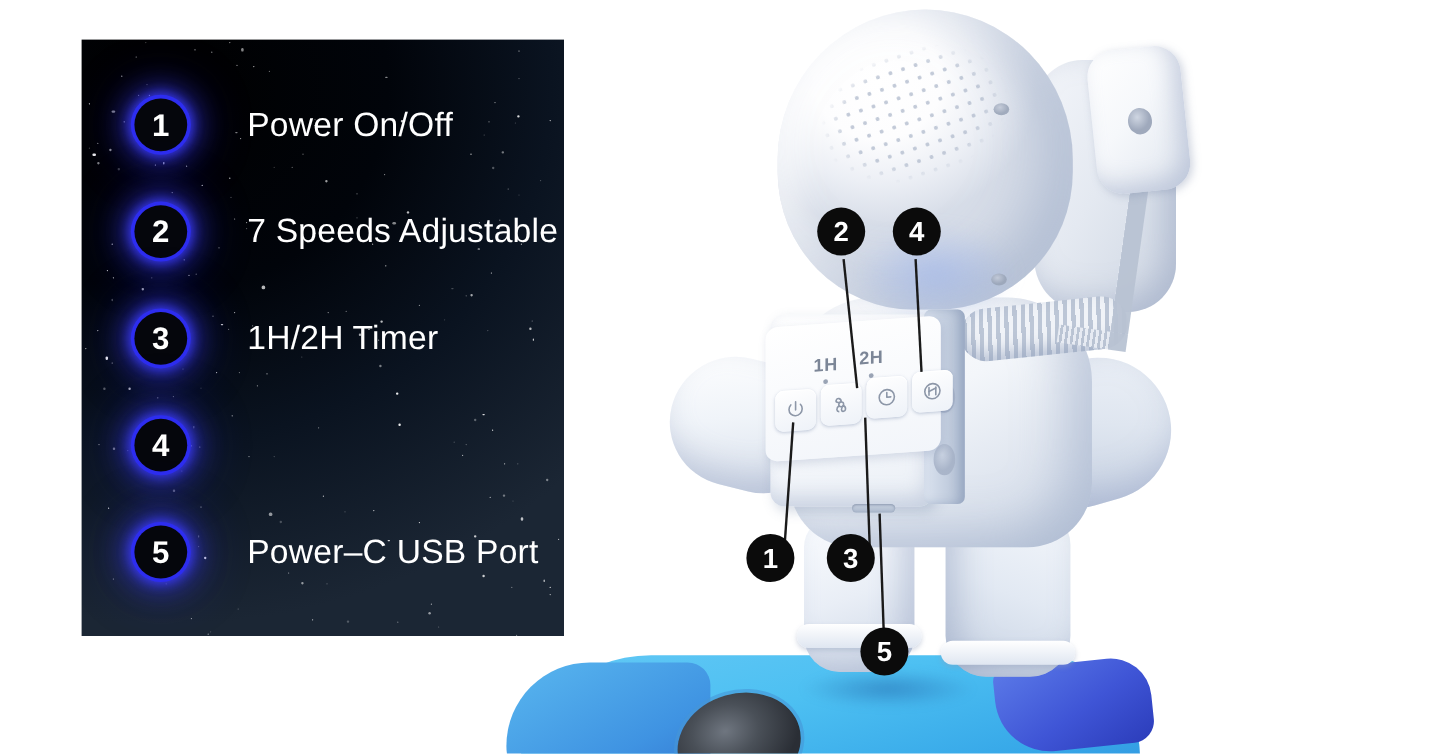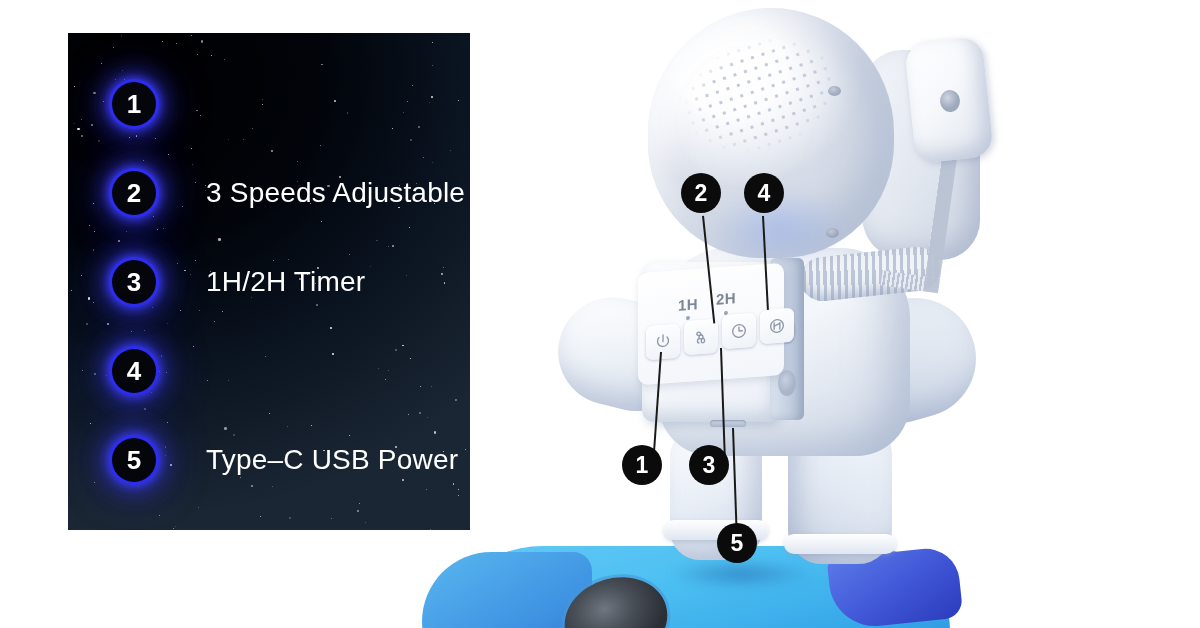--- a/index.html
+++ b/index.html
@@ -541,39 +541,40 @@
         <i style="left:340.9px;top:194.3px;width:1.1px;height:1.1px;opacity:0.86"></i>
         <i style="left:24.8px;top:268.7px;width:1.1px;height:1.1px;opacity:0.70"></i>
         <i style="left:354.8px;top:124.1px;width:1.1px;height:1.1px;opacity:0.53"></i>
         <i style="left:86.8px;top:104.7px;width:1.1px;height:1.1px;opacity:0.72"></i>
       </div>
 
     <div class="legend-rows">
 
       <div class="legend-row">
         <div class="badge">1</div>
+        <div class="legend-label">Power On/Off</div>
       </div>
 
       <div class="legend-row">
         <div class="badge">2</div>
-        <div class="legend-label">3 Speeds Adjustable</div>
+        <div class="legend-label">7 Speeds Adjustable</div>
       </div>
 
       <div class="legend-row">
         <div class="badge">3</div>
         <div class="legend-label">1H/2H Timer</div>
       </div>
 
       <div class="legend-row">
         <div class="badge">4</div>
       </div>
 
       <div class="legend-row">
         <div class="badge">5</div>
-        <div class="legend-label">Type–C USB Power</div>
+        <div class="legend-label">Power–C USB Port</div>
       </div>
 
     </div>
   </div>
 
   <div id="product">
 
     <div class="pshape" id="rocket-body"></div>
     <div class="pshape" id="rocket-nose"></div>
     <div class="pshape" id="rocket-fin"></div>

